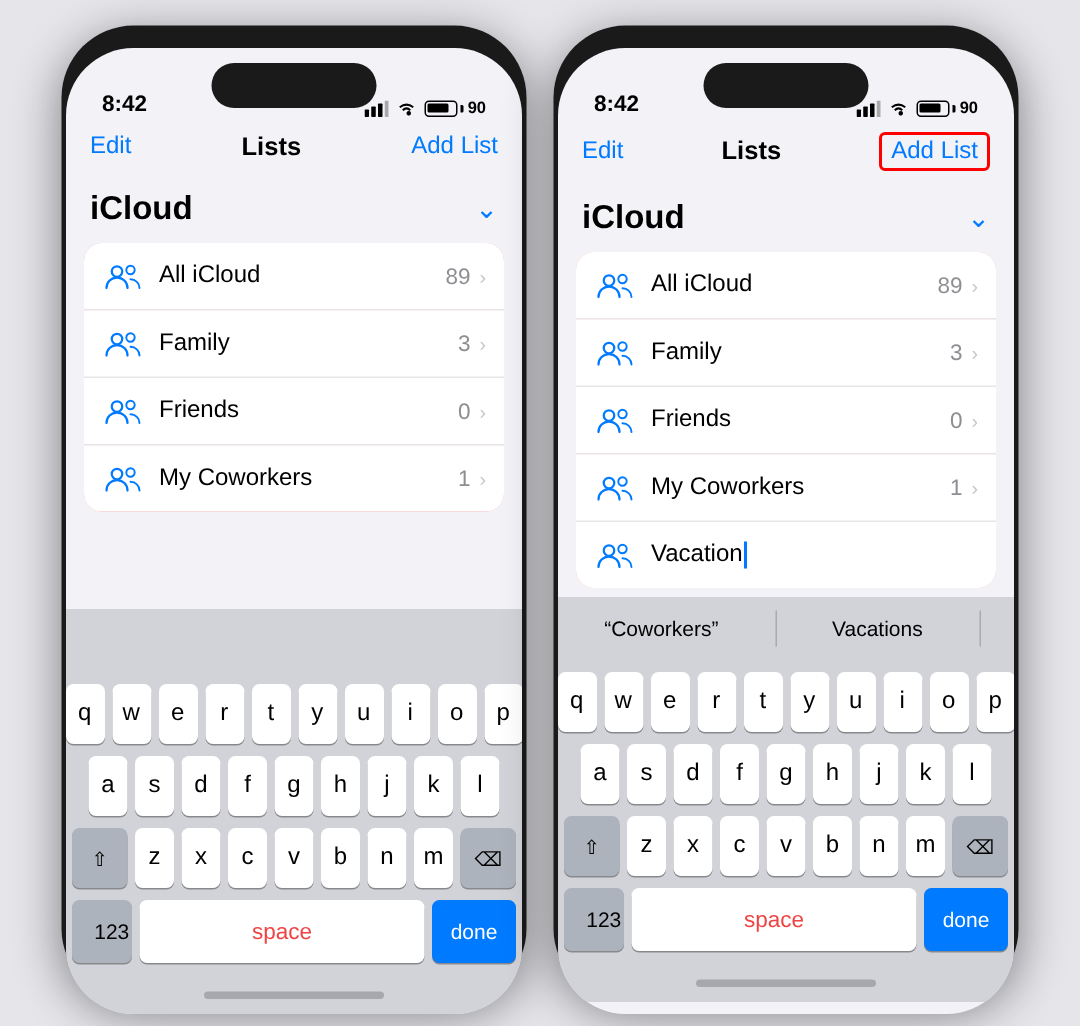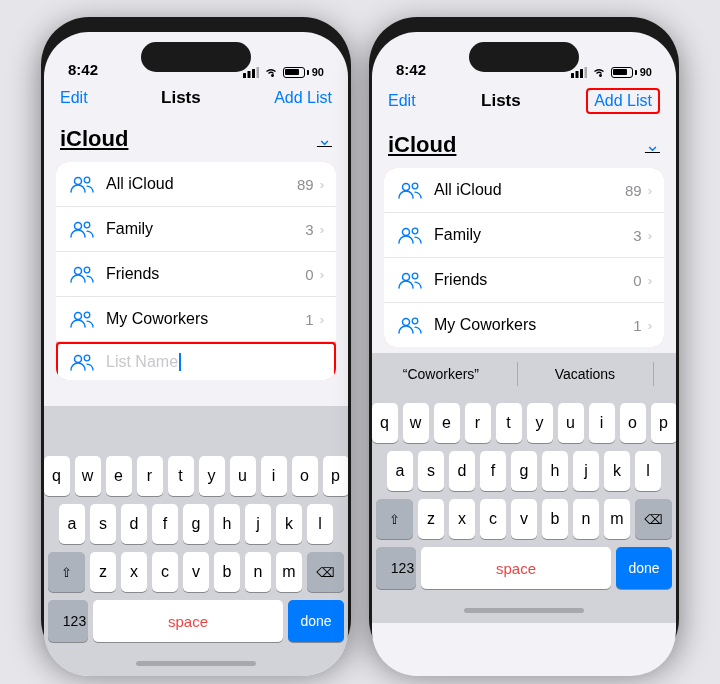--- a/index.html
+++ b/index.html
@@ -114,21 +114,20 @@
       border-radius: 4px;
     }
 
     
     .icloud-header {
       display: flex;
       align-items: center;
       justify-content: space-between;
       padding: 10px 16px 4px;
       flex-shrink: 0;
-      text-decoration: underline;
     }
 
     .icloud-title {
       font-size: 22px;
       font-weight: 700;
       color: #000;
     }
 
     .chevron-down {
       color: #007aff;
@@ -432,32 +431,20 @@
               <path d="M1 17c0-3.866 3.134-7 7-7s7 3.134 7 7" stroke="#007aff" stroke-width="1.5" stroke-linecap="round"></path>
               <circle cx="17" cy="5" r="2.8" stroke="#007aff" stroke-width="1.3"></circle>
               <path d="M23 17c0-3.2-2.686-5.8-6-5.8" stroke="#007aff" stroke-width="1.3" stroke-linecap="round"></path>
             </svg>
           </div>
           <span class="list-label">My Coworkers</span>
           <span class="list-count">1</span>
           <span class="list-chevron">›</span>
         </div>
 
-        <div class="list-item input-highlighted">
-          <div class="list-icon people-icon">
-            <svg width="24" height="18" viewBox="0 0 24 18" fill="none">
-              <circle cx="8" cy="6" r="3.5" stroke="#007aff" stroke-width="1.5"></circle>
-              <path d="M1 17c0-3.866 3.134-7 7-7s7 3.134 7 7" stroke="#007aff" stroke-width="1.5" stroke-linecap="round"></path>
-              <circle cx="17" cy="5" r="2.8" stroke="#007aff" stroke-width="1.3"></circle>
-              <path d="M23 17c0-3.2-2.686-5.8-6-5.8" stroke="#007aff" stroke-width="1.3" stroke-linecap="round"></path>
-            </svg>
-          </div>
-          <span style="font-size:16px;color:#c7c7cc;">List Name</span>
-          <span class="input-cursor"></span>
-        </div>
       </div>
 
       <div style="flex:1;background:#f2f2f7;"></div>
 
       <div class="toolbar">
         <div style="width:100%;height:100%;background:#d1d3d9;"></div>
       </div>
 
       <div class="keyboard">
         <div class="key-row">
@@ -593,20 +580,32 @@
               <path d="M1 17c0-3.866 3.134-7 7-7s7 3.134 7 7" stroke="#007aff" stroke-width="1.5" stroke-linecap="round"></path>
               <circle cx="17" cy="5" r="2.8" stroke="#007aff" stroke-width="1.3"></circle>
               <path d="M23 17c0-3.2-2.686-5.8-6-5.8" stroke="#007aff" stroke-width="1.3" stroke-linecap="round"></path>
             </svg>
           </div>
           <span class="list-label">My Coworkers</span>
           <span class="list-count">1</span>
           <span class="list-chevron">›</span>
         </div>
 
+        <div class="list-item" style="border-bottom:none;">
+          <div class="list-icon people-icon">
+            <svg width="24" height="18" viewBox="0 0 24 18" fill="none">
+              <circle cx="8" cy="6" r="3.5" stroke="#007aff" stroke-width="1.5"></circle>
+              <path d="M1 17c0-3.866 3.134-7 7-7s7 3.134 7 7" stroke="#007aff" stroke-width="1.5" stroke-linecap="round"></path>
+              <circle cx="17" cy="5" r="2.8" stroke="#007aff" stroke-width="1.3"></circle>
+              <path d="M23 17c0-3.2-2.686-5.8-6-5.8" stroke="#007aff" stroke-width="1.3" stroke-linecap="round"></path>
+            </svg>
+          </div>
+          <span style="font-size:16px;color:#000;">Vacation</span>
+          <span class="input-cursor"></span>
+        </div>
       </div>
 
       <div class="toolbar" style="background:#d1d3d9;justify-content:space-around;align-items:center;gap:0;padding:0 8px;">
         <span class="toolbar-suggestion">“Coworkers”</span>
         <div style="width:0.5px;height:24px;background:#aaa;"></div>
         <span class="toolbar-suggestion">Vacations</span>
         <div style="width:0.5px;height:24px;background:#aaa;"></div>
       </div>
 
       <div class="keyboard">

